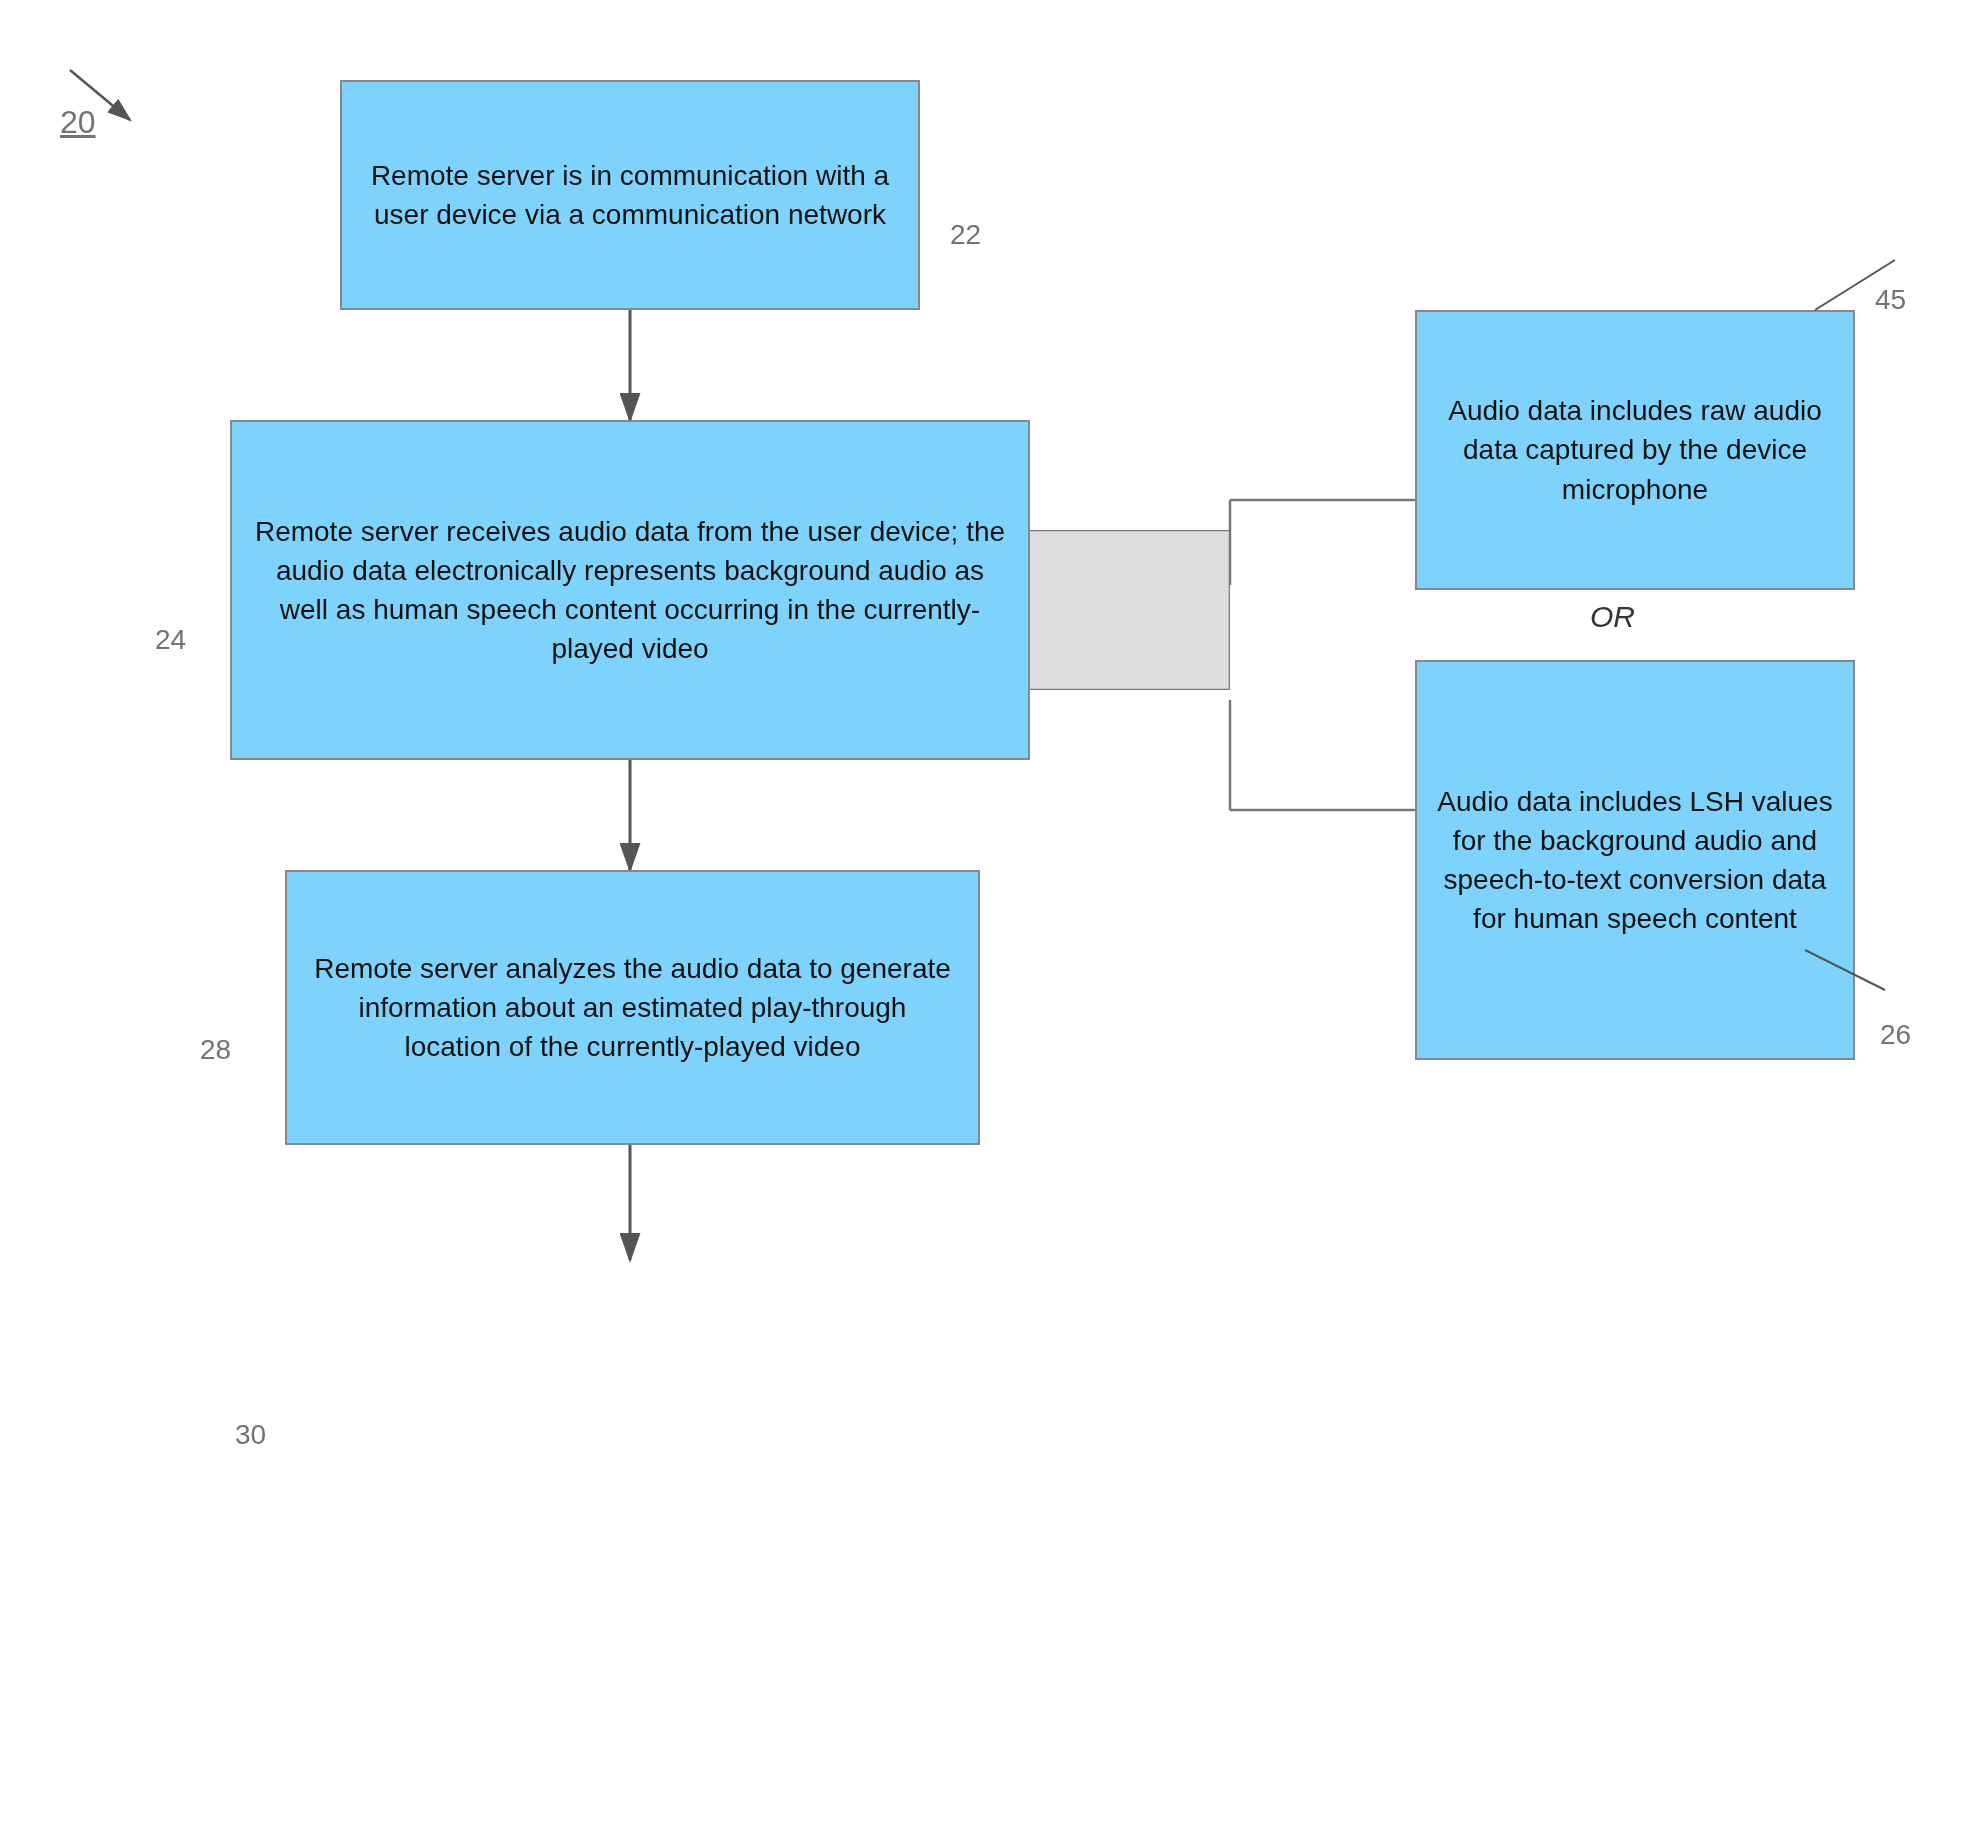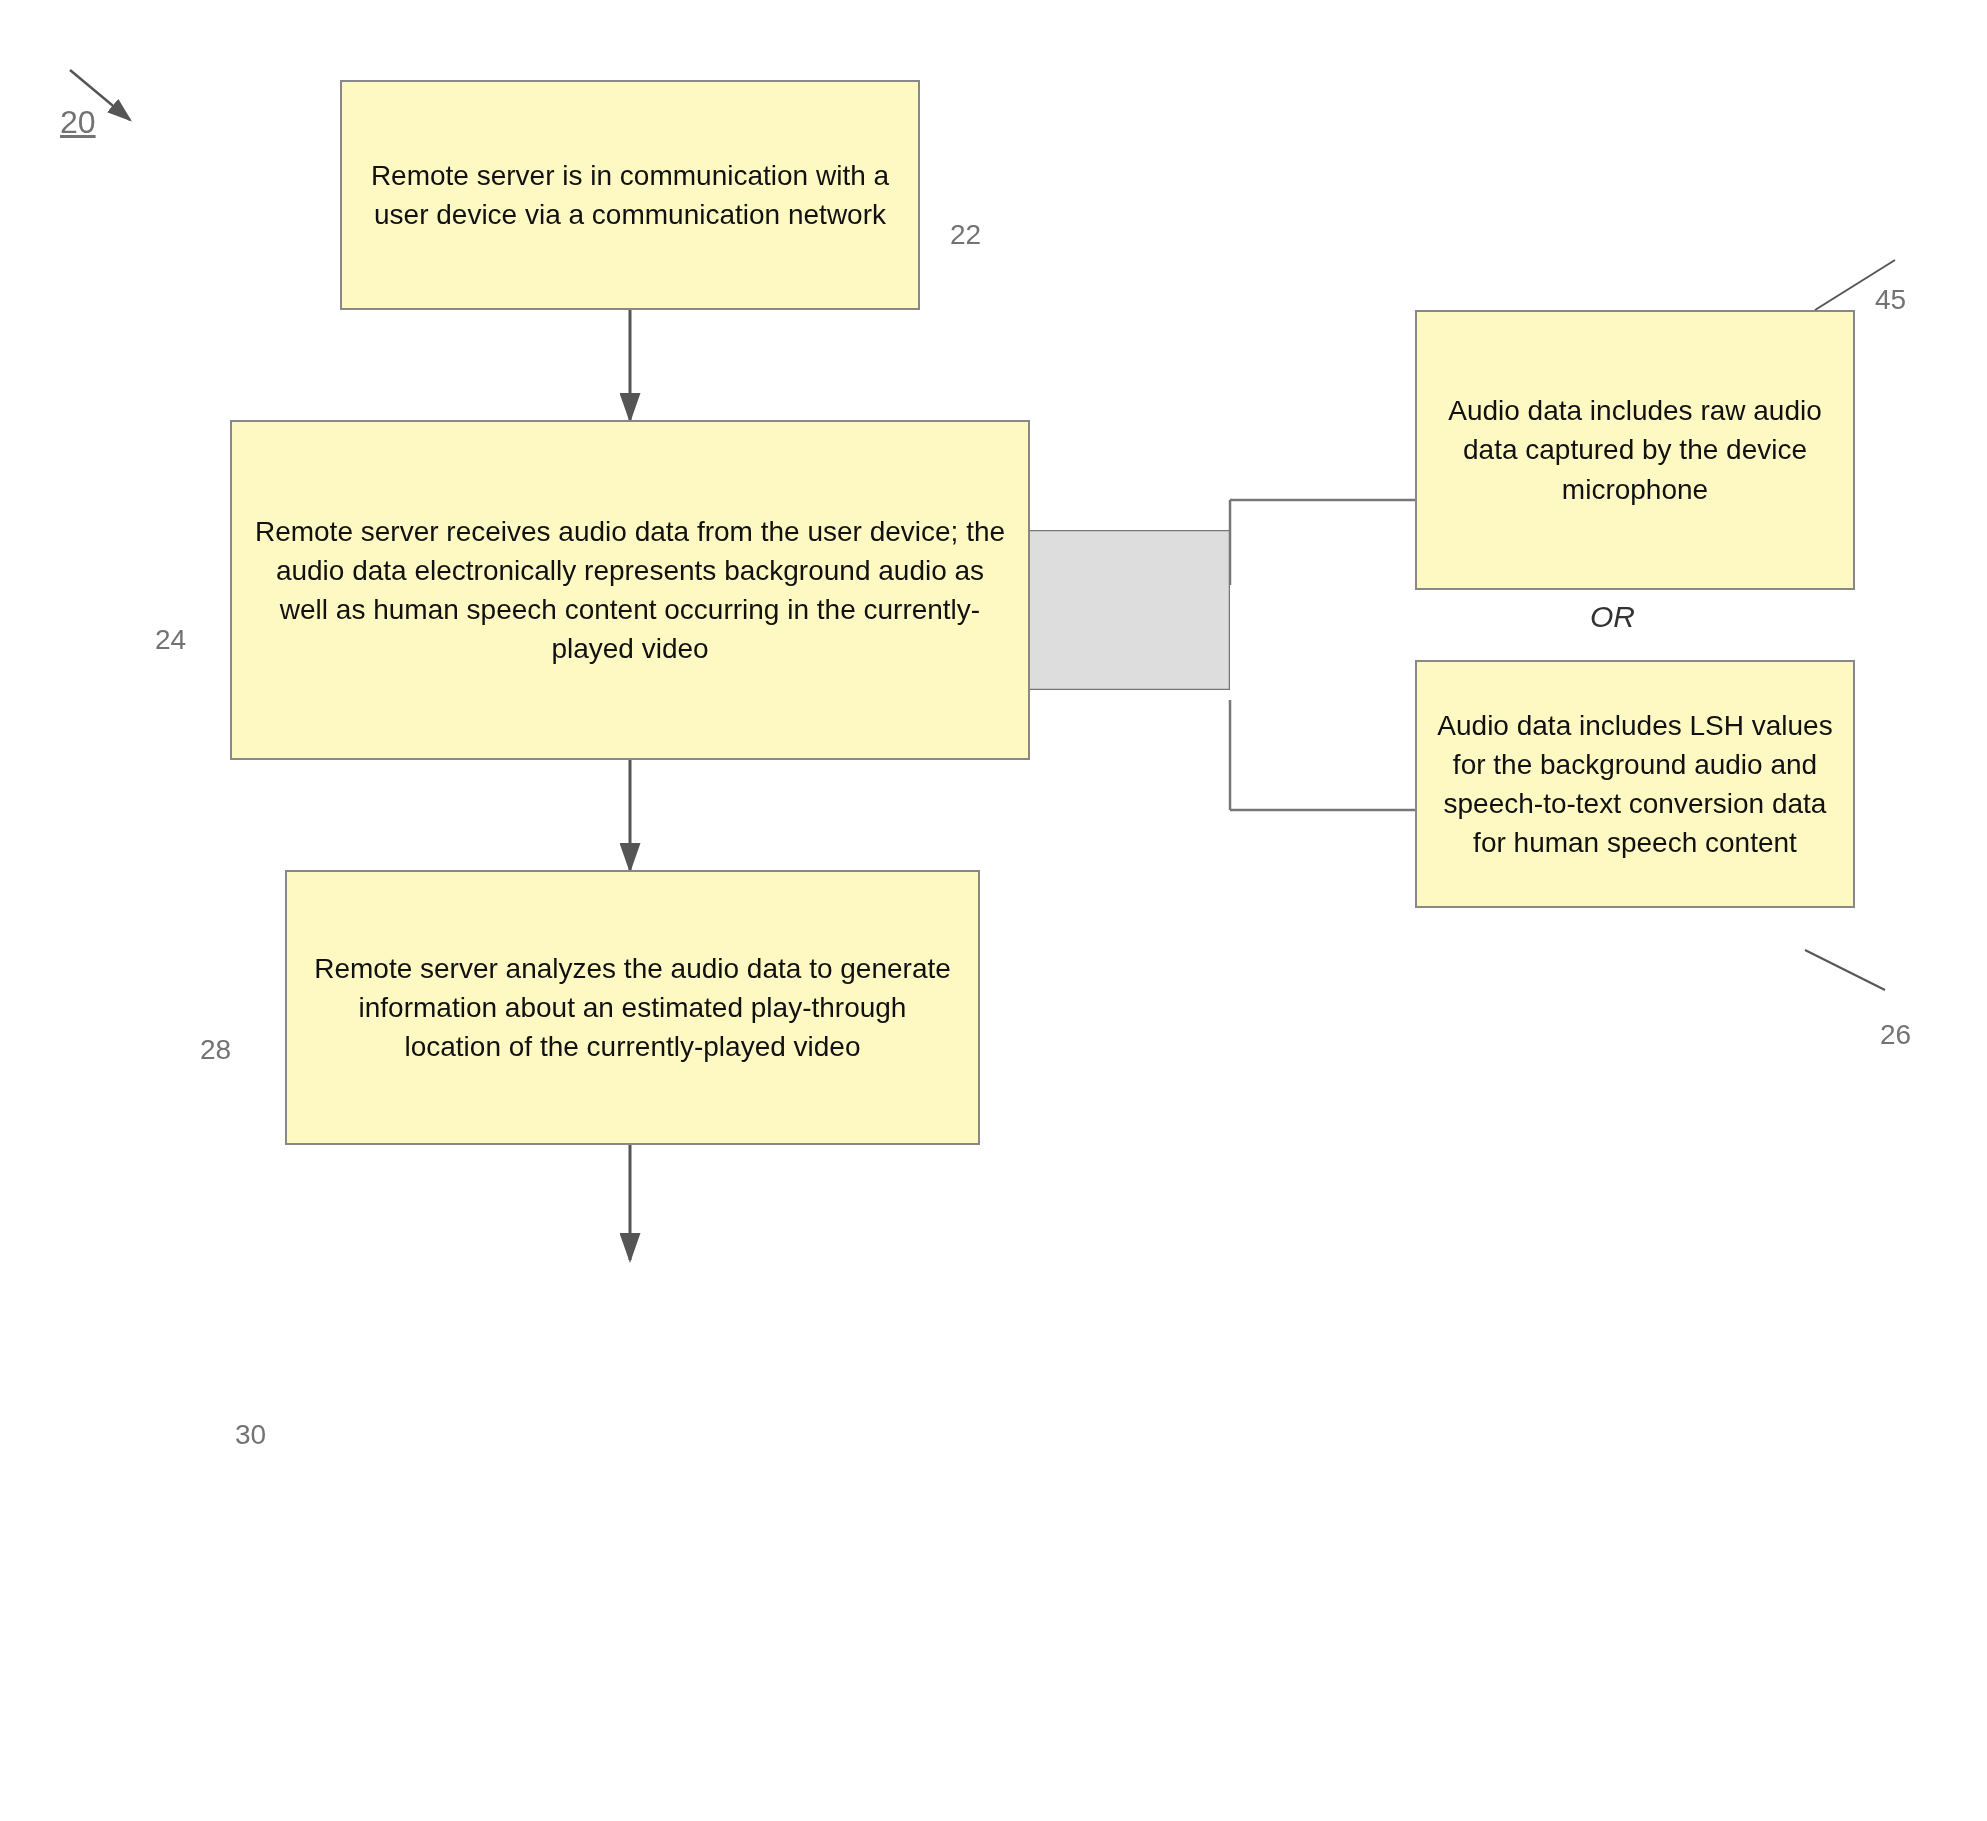--- a/index.html
+++ b/index.html
@@ -21,21 +21,21 @@
       position: absolute;
       top: 0;
       left: 0;
       width: 1987px;
       height: 1821px;
     }
 
     .flow-box {
       position: absolute;
       border: 2px solid #888;
-      background: #fef9c3;
+      background: #7dd3fc;
       text-align: center;
       display: flex;
       align-items: center;
       justify-content: center;
       padding: 15px 20px;
       font-size: 28px;
       line-height: 1.4;
       color: #111;
     }
 
@@ -125,21 +125,21 @@
     <span>Audio data includes raw audio data captured by the device microphone</span>
   </div>
 
   <svg style="position:absolute; left:1795px; top:255px; width:120px; height:70px;">
     <line x1="100" y1="5" x2="20" y2="55" stroke="#555" stroke-width="2"></line>
   </svg>
   <span class="label" style="left:1875px; top:240px;">45</span>
 
   <span class="or-text" style="left:1590px; top:600px;">OR</span>
 
-  <div class="flow-box" style="left:1415px; top:660px; width:440px; height:248px;">
+  <div class="flow-box" style="left:1415px; top:660px; width:440px; height:400px;">
     <span>Audio data includes LSH values for the background audio and speech-to-text conversion data for human speech content</span>
   </div>
 
   <svg style="position:absolute; left:1795px; top:945px; width:120px; height:60px;">
     <line x1="10" y1="5" x2="90" y2="45" stroke="#555" stroke-width="2"></line>
   </svg>
   <span class="label" style="left:1880px; top:975px;">26</span>
 
 </div>
 

